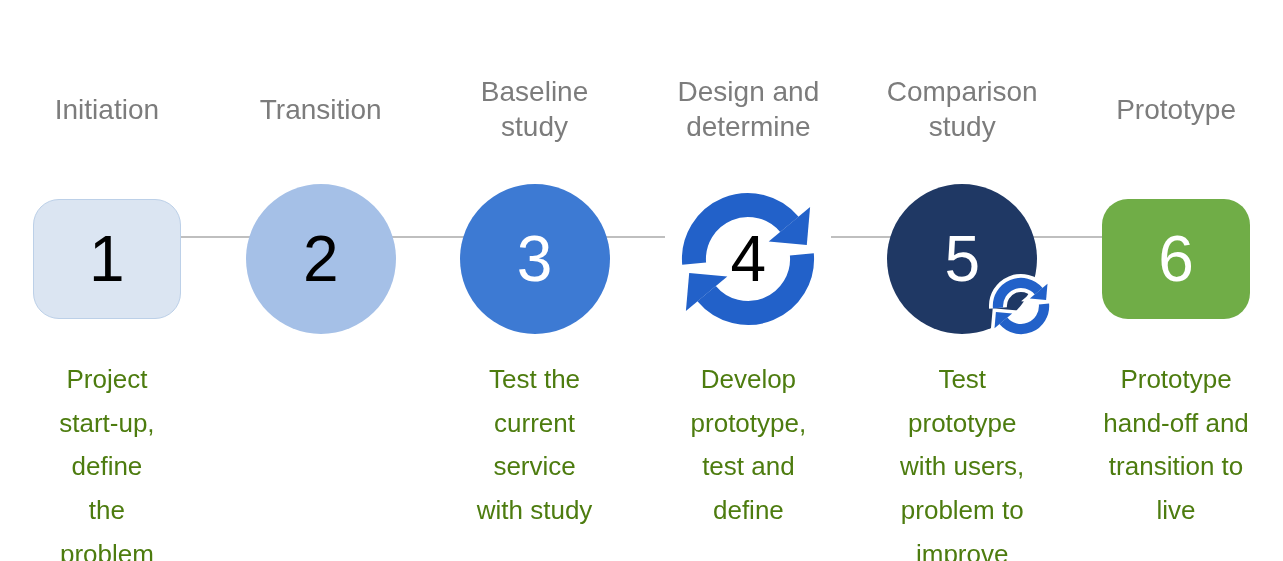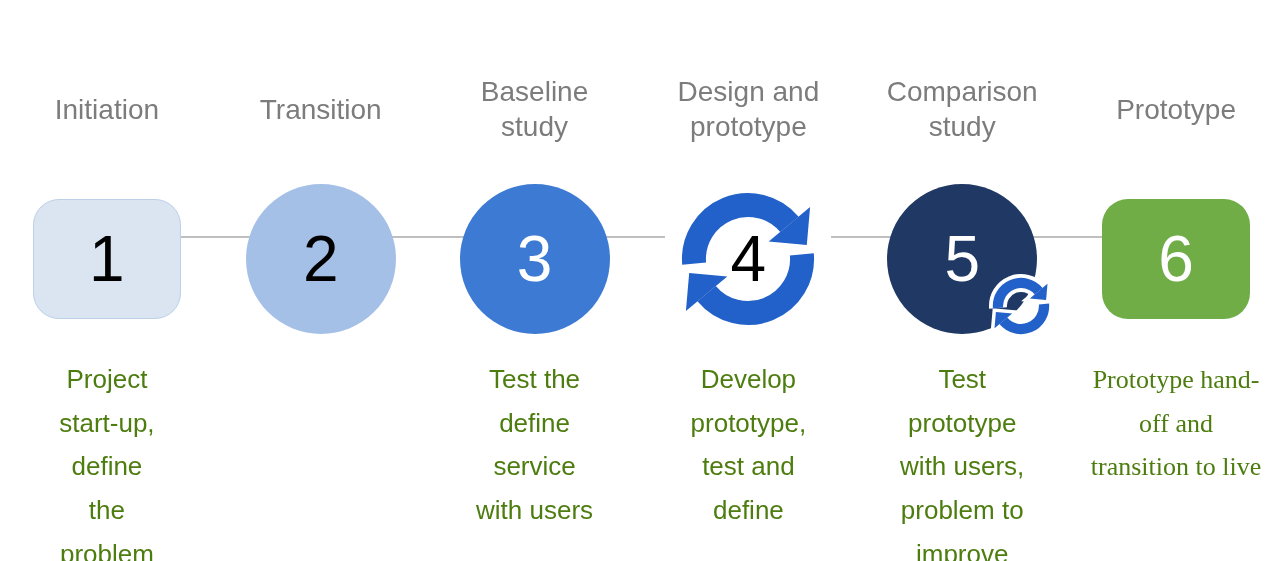--- a/index.html
+++ b/index.html
@@ -56,21 +56,21 @@
   }
   .desc {
     margin:14px auto 0; text-align:center; color:#4d7c0f;
     font-size:26px; line-height:1.68;
   }
   .step-1 .desc { max-width:112px; }
   .step-2 .desc { max-width:120px; }
   .step-3 .desc { max-width:132px; }
   .step-4 .desc { max-width:158px; }
   .step-5 .desc { max-width:150px; }
-  .step-6 .desc { max-width:172px;font-family:Liberation Serif, serif; }
+  .step-6 .desc { max-width:172px; }
 </style>
 </head>
 <body>
 
 <div class="canvas">
   <div class="connector"></div>
   <div class="steps">
 
     <div class="step step-1">
       <div class="title">Initiation</div>
@@ -91,25 +91,25 @@
       </div>
     </div>
 
     <div class="step step-3">
       <div class="title">Baseline study</div>
       <div class="shape-area">
         <div class="shape circle s3">
           <span class="num">3</span>
         </div>
       </div>
-      <div class="desc">Test the define service with users</div>
+      <div class="desc">Test the current service with study</div>
     </div>
 
     <div class="step step-4">
-      <div class="title">Design and prototype</div>
+      <div class="title">Design and determine</div>
       <div class="shape-area">
         <div class="cycle-wrap s4">
           <svg class="cycle-big" viewBox="0 0 100 100">
             <path d="M 14.1 53.1 A 36 36 0 0 1 77.6 26.9" fill="none" stroke="#2261c9" stroke-width="16"></path>
             <polygon points="91.4,15.3 63.8,38.4 89.2,40.7" fill="#2261c9"></polygon>
             <path d="M 85.9 46.9 A 36 36 0 0 1 22.4 73.1" fill="none" stroke="#2261c9" stroke-width="16"></path>
             <polygon points="8.6,84.7 36.2,61.6 10.8,59.3" fill="#2261c9"></polygon>
           </svg>
           <span class="num">4</span>
         </div>

